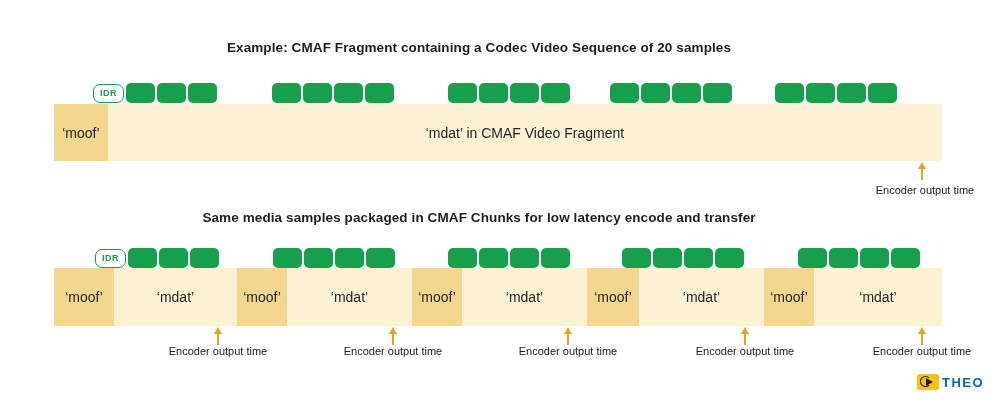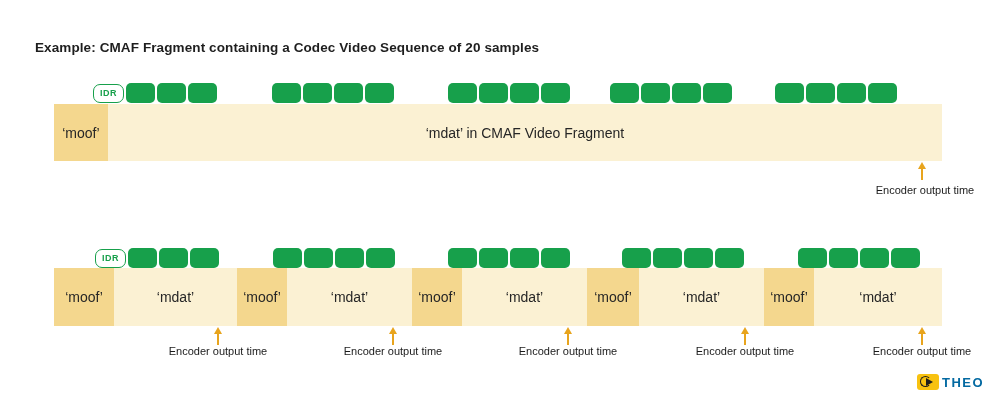--- a/index.html
+++ b/index.html
@@ -1,21 +1,21 @@
 <!DOCTYPE html>
 <html style="--green: #17a04b; --moof: #f4d78e; --mdat: #fbf1d3; --arrow: #e8a41d; --text: #1e1e1e; --logo_yellow: #f8c210;"><head>
 <meta charset="utf-8">
 <style>
   html,body{margin:0;padding:0;background:#ffffff;}
   #canvas{
     position:relative;width:1000px;height:416px;background:#ffffff;overflow:hidden;
     font-family:"Liberation Sans",sans-serif;color:var(--text,#1e1e1e);
   }
   .title{
-    position:absolute;left:35px;width:888px;
+    position:absolute;left:35px;width:888px;text-align:center;
     font-size:13.5px;font-weight:600;letter-spacing:.1px;color:var(--text,#1e1e1e);
   }
   .sample-row{position:absolute;height:20px;}
   .sample-group{position:absolute;top:0;display:flex;gap:2px;align-items:center;}
   .sample{
     width:29px;height:20px;background:var(--green,#17a04b);
     border-radius:5px;flex:0 0 auto;
   }
   .idr{
     width:29px;height:17px;flex:0 0 auto;
@@ -102,20 +102,21 @@
     <div class="bar-section moof" style="width:60px">‘moof’</div>
     <div class="bar-section mdat" style="width:929px">‘mdat’ in CMAF Video Fragment</div>
   </div>
 
   <div class="arrow" style="left:922px;top:162px">
     <div class="arrow-head"></div>
     <div class="arrow-stem"></div>
   </div>
   <div class="encoder-label" style="left:925px;top:184px">Encoder output time</div>
 
+  <div class="title" style="top:210px">Same media samples packaged in CMAF Chunks for low latency encode and transfer</div>
 
   <div class="sample-row" style="top:248px;left:0;width:1000px">
     <div class="sample-group" style="left:95px">
         <span class="idr">IDR</span>
         <span class="sample"></span>
         <span class="sample"></span>
         <span class="sample"></span>
       </div>
     <div class="sample-group" style="left:273px">
         <span class="sample"></span>

